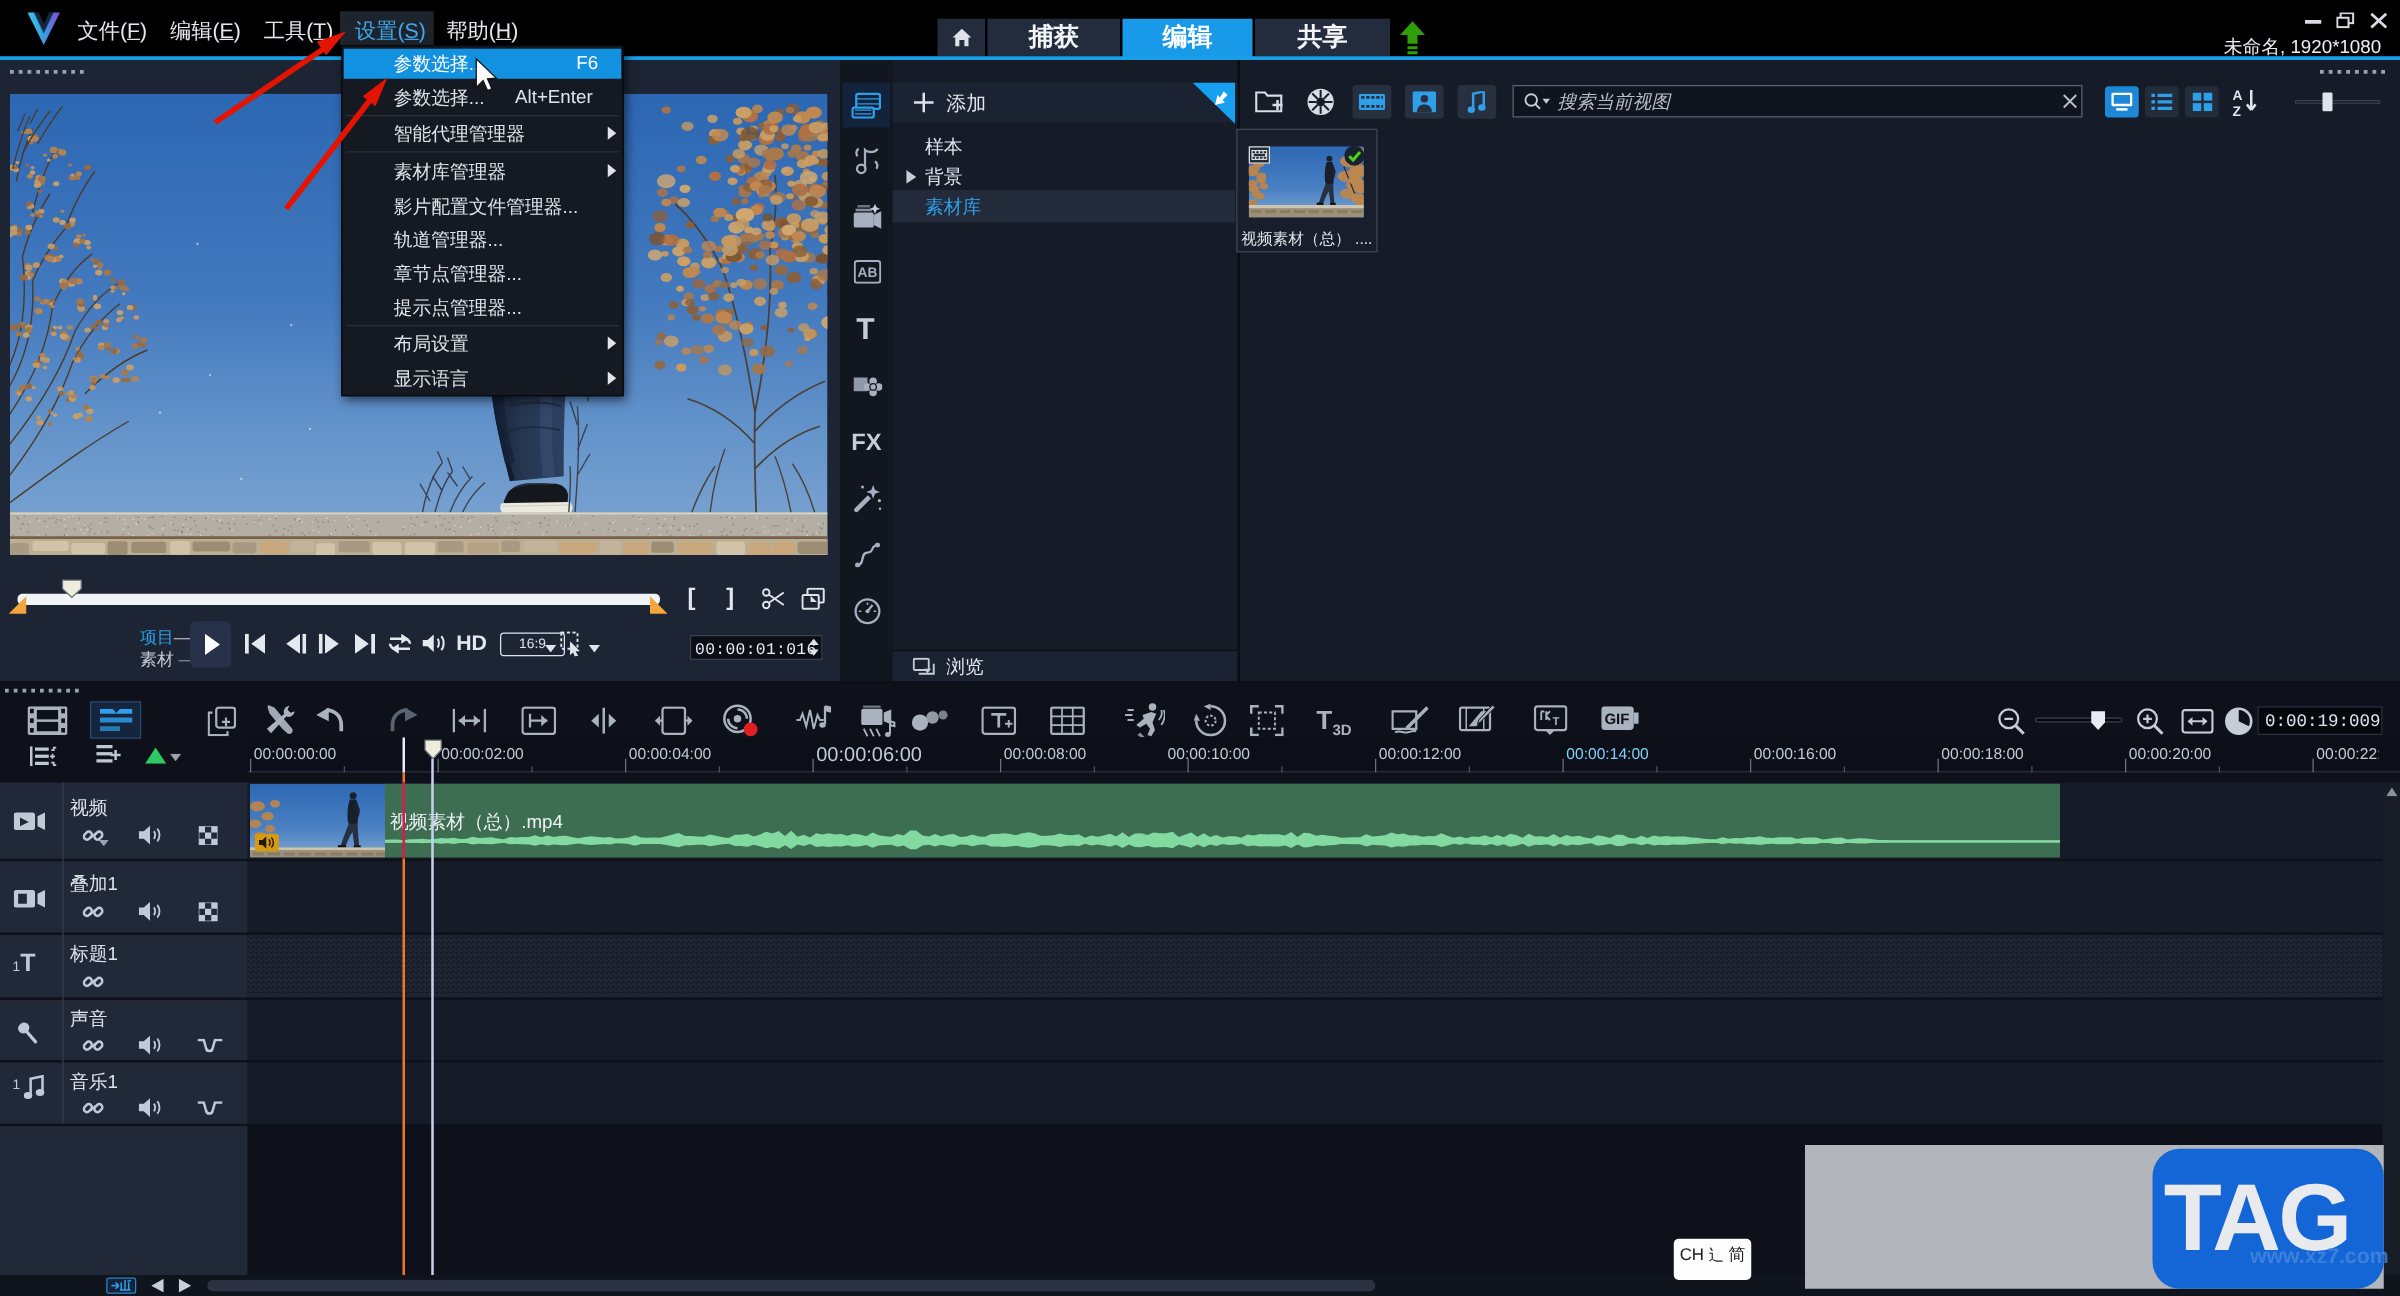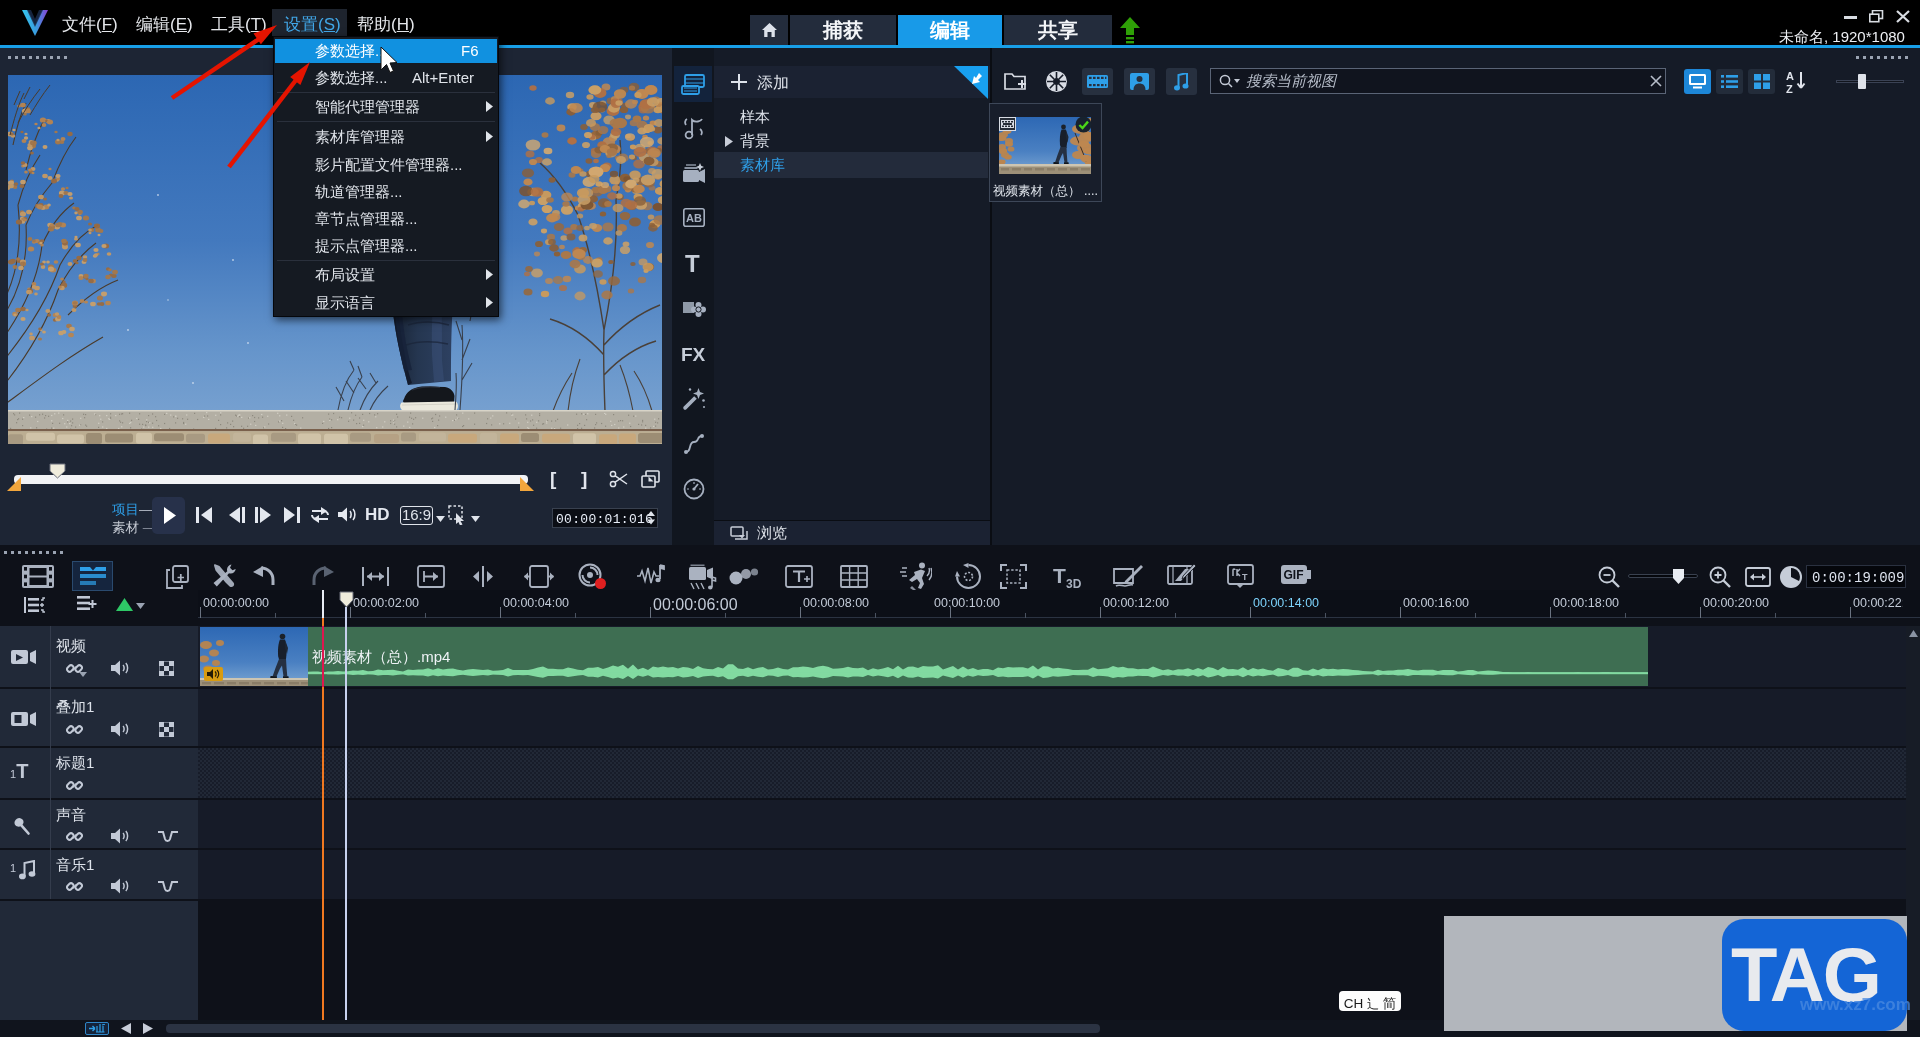--- a/index.html
+++ b/index.html
@@ -1113,21 +1113,21 @@
       <path d="M11 8 L5 12 L11 16 Z" fill="#e4e8ef"></path>
     </svg>
 <svg class="abs" style="left:338px;top:506px" width="19" height="17" viewBox="0 0 19 17">
       <path d="M0 6 L4 6 L9 1.5 L9 15.5 L4 11 L0 11 Z" fill="#e4e8ef"></path>
       <g stroke="#e4e8ef" stroke-width="1.6" fill="none">
         <path d="M12 5 C13.5 6.5 13.5 10.5 12 12"></path>
         <path d="M15 3 C17.5 5.5 17.5 11.5 15 14"></path>
       </g>
     </svg>
 <div class="abs" style="left:365px;top:505px;color:#e4e8ef;font-size:17px;font-weight:bold">HD</div>
-<div class="abs" style="left:400px;top:506px;width:33px;height:19px;border:1.5px solid #dfe3ea;border-radius:3px;color:#dfe3ea;font-size:15px;text-align:center;line-height:16px">16:9</div>
+<div class="abs" style="left:400px;top:506px;width:52px;height:19px;border:1.5px solid #dfe3ea;border-radius:3px;color:#dfe3ea;font-size:11px;text-align:center;line-height:16px">16:9</div>
 <svg class="abs" style="left:436px;top:516px" width="9" height="6" viewBox="0 0 9 6">
       <path d="M0 0 L9 0 L4.5 6 Z" fill="#dfe3ea"></path>
     </svg>
 <svg class="abs" style="left:448px;top:505px" width="20" height="20" viewBox="0 0 20 20">
       <g stroke="#dfe3ea" stroke-width="1.5" fill="none" stroke-dasharray="2.5 2">
         <rect x="1" y="1" width="13" height="13"></rect>
       </g>
       <path d="M8 8 L16 16 L12.5 16 L14.5 19.5 L12 20.5 L10.5 17 L8 19 Z" fill="#dfe3ea"></path>
     </svg>
 <svg class="abs" style="left:471px;top:516px" width="9" height="6" viewBox="0 0 9 6">
@@ -1869,21 +1869,21 @@
 <svg class="abs" style="left:143px;top:1023px" width="10" height="11" viewBox="0 0 10 11">
       <path d="M0 0 L0 11 L10 5.5 Z" fill="#c8cdd8"></path>
     </svg>
 <div class="abs" style="left:166px;top:1024px;width:934px;height:9px;background:#2b3343;border-radius:4px"></div>
 
 <div class="abs" style="left:1444px;top:916px;width:463px;height:115px;background:#b2b6bc"></div>
 <div class="abs" style="left:1722px;top:919px;width:185px;height:112px;background:#1465d6;border-radius:22px"></div>
 <div class="abs" style="left:1731px;top:931px;width:170px;height:80px;color:#e8eaee;font-size:76px;font-weight:bold;letter-spacing:-2px">TAG</div>
 <div class="abs" style="left:1800px;top:995px;width:110px;height:20px;color:#4a8ae0;font-size:17px;font-weight:bold;opacity:0.75">www.xz7.com</div>
 
-<div class="abs" style="left:1339px;top:991px;width:62px;height:20px;background:#fdfdfd;border-radius:4px;color:#1a1a1a;font-size:13.5px;line-height:26px;text-align:center">CH <span style="font-size:12px">⻌</span> 简</div>
+<div class="abs" style="left:1339px;top:991px;width:62px;height:33px;background:#fdfdfd;border-radius:4px;color:#1a1a1a;font-size:13.5px;line-height:26px;text-align:center">CH <span style="font-size:12px">⻌</span> 简</div>
 
 <div class="abs" style="left:273px;top:36px;width:226px;height:281px;background:#151a22;border:1px solid #05070b;box-shadow:2px 3px 8px rgba(0,0,0,0.6)"></div>
 <div class="abs" style="left:275px;top:39px;width:222px;height:24px;background:#1191e0"></div>
 <div class="abs" style="left:315px;top:42px;color:#fff;font-size:15px">参数选择..</div>
 <div class="abs" style="left:461px;top:42px;color:#fff;font-size:15px">F6</div>
 <div class="abs" style="left:315px;top:69px;color:#e0e4ea;font-size:15px">参数选择...</div>
 <div class="abs" style="left:412px;top:69px;color:#e0e4ea;font-size:15px">Alt+Enter</div>
 <div class="abs" style="left:277px;top:92px;width:218px;height:1px;background:#2a303c"></div>
 <div class="abs" style="left:315px;top:98px;color:#e0e4ea;font-size:15px">智能代理管理器</div>
 <div class="abs" style="left:277px;top:121px;width:218px;height:1px;background:#2a303c"></div>

